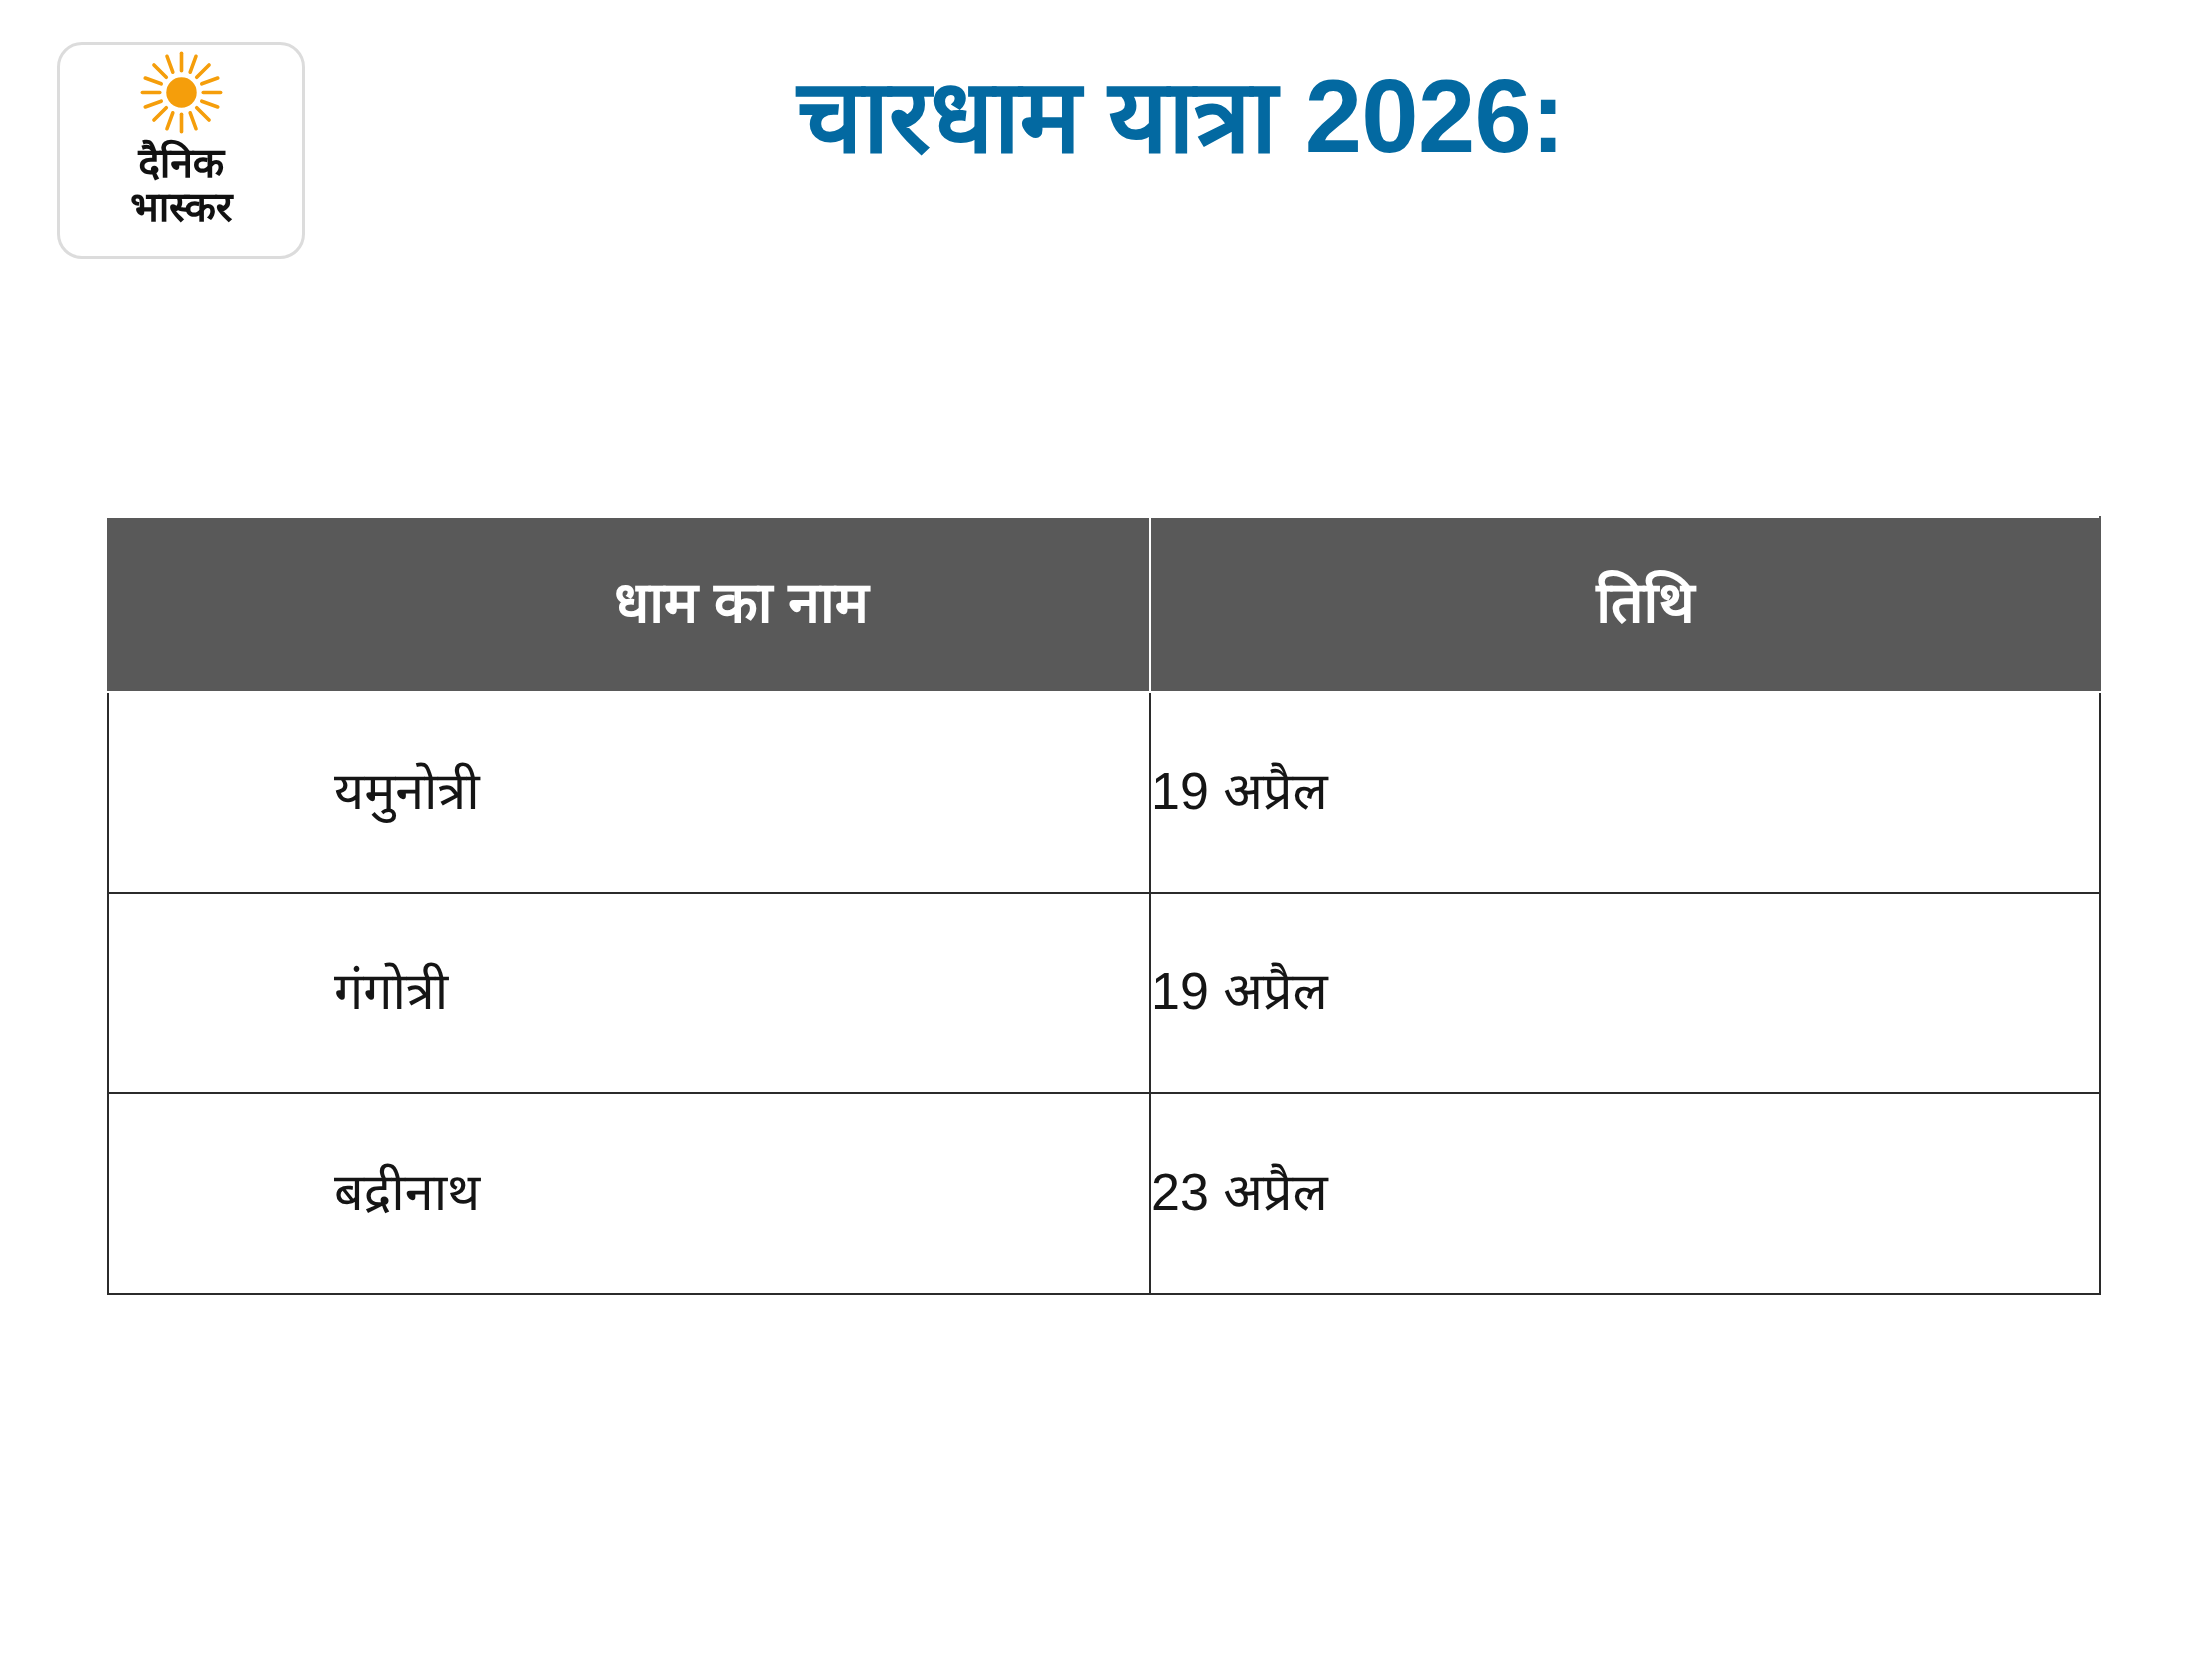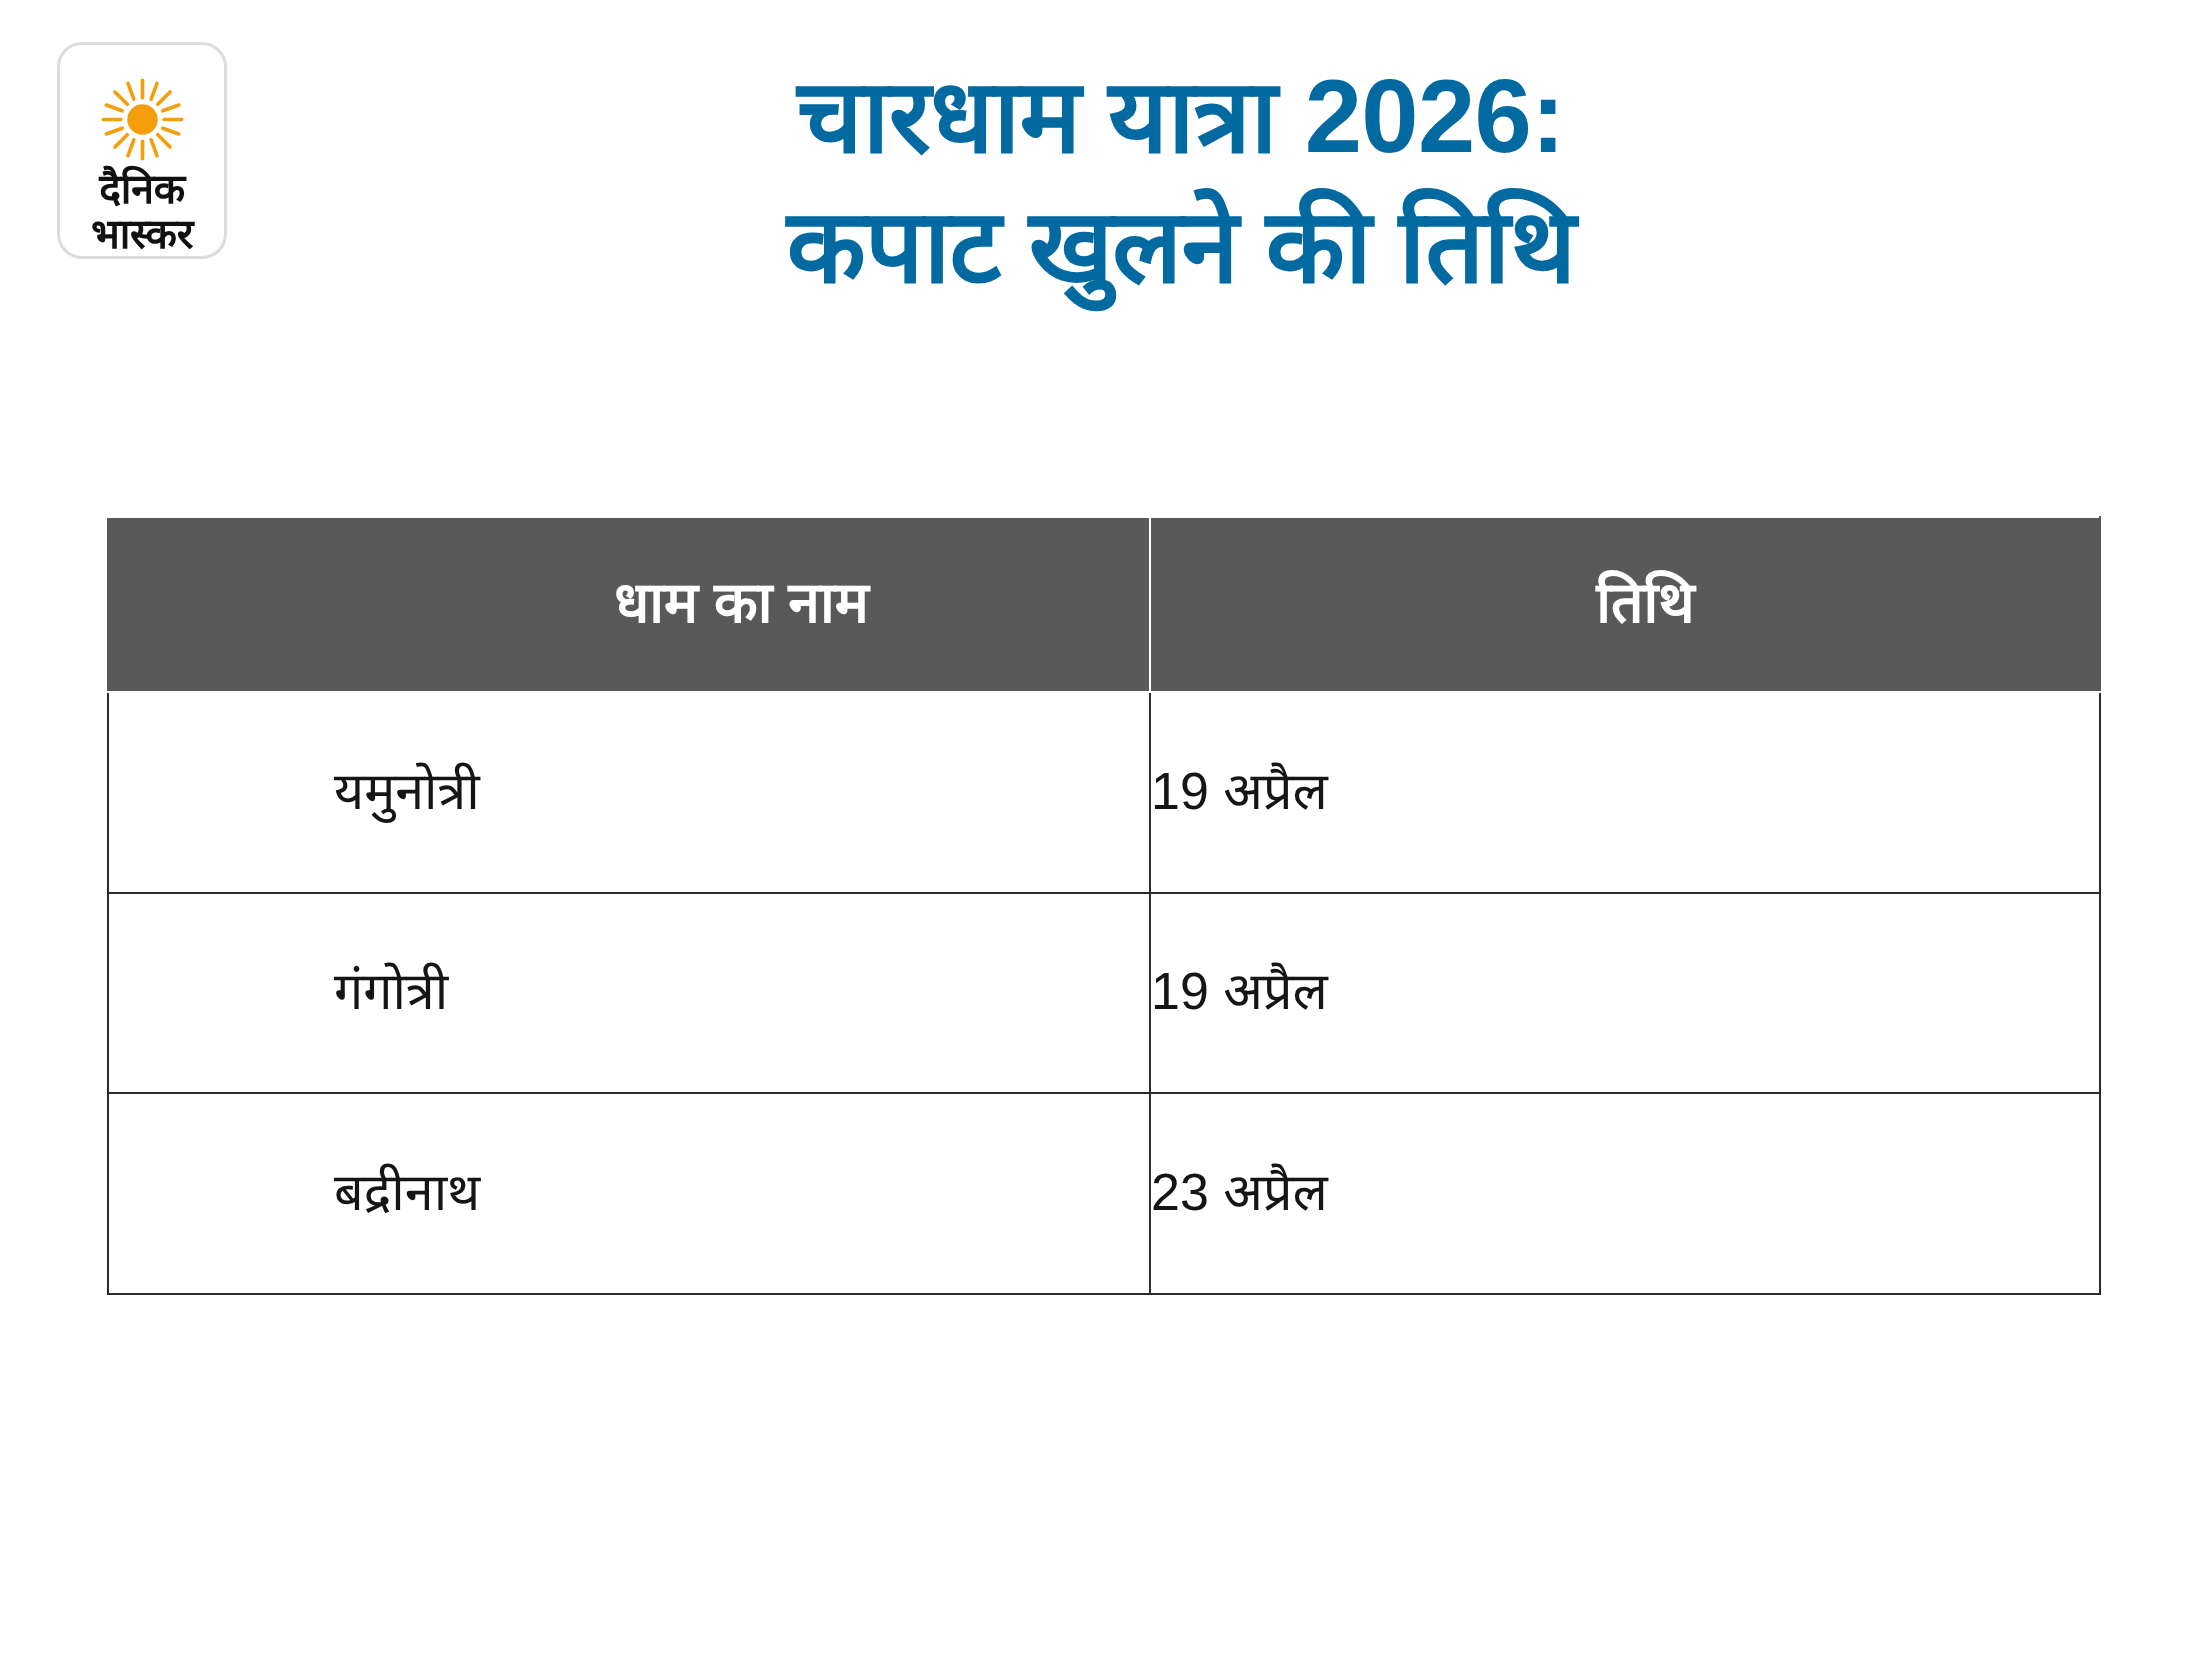--- a/index.html
+++ b/index.html
@@ -14,30 +14,30 @@
     color: #1a1a1a;
     overflow: hidden;
     position: relative;
   }
 
   
   .logo-box {
     position: absolute;
     left: 57px;
     top: 42px;
-    width: 170px;
+    width: 248px;
     height: 217px;
     background: #ffffff;
     border: 3.6px solid #dcdcdc;
     border-radius: 25px;
     box-sizing: border-box;
     display: flex;
     flex-direction: column;
     align-items: center;
-    justify-content: flex-end;
+    justify-content: flex-start;
     padding-top: 4.3px;
   }
   .logo-sun {
     width: 87px;
     height: 87px;
     position: relative;
     margin-bottom: 4.3px;
   }
   .logo-sun svg { display: block; }
   .logo-text {
@@ -147,21 +147,20 @@
     </svg>
   </div>
   <div class="logo-text">
     <span class="l1">दैनिक</span>
     <span class="l2">भास्कर</span>
   </div>
 </div>
 
 <div class="title">
   <span class="line">चारधाम यात्रा 2026:</span>
-  <span class="line">कपाट खुलने की तिथि</span>
 </div>
 
 <div class="table-wrap">
   <table class="data">
     <colgroup>
         <col class="c1">
         <col class="c2">
       </colgroup>
     <thead>
       <tr>

